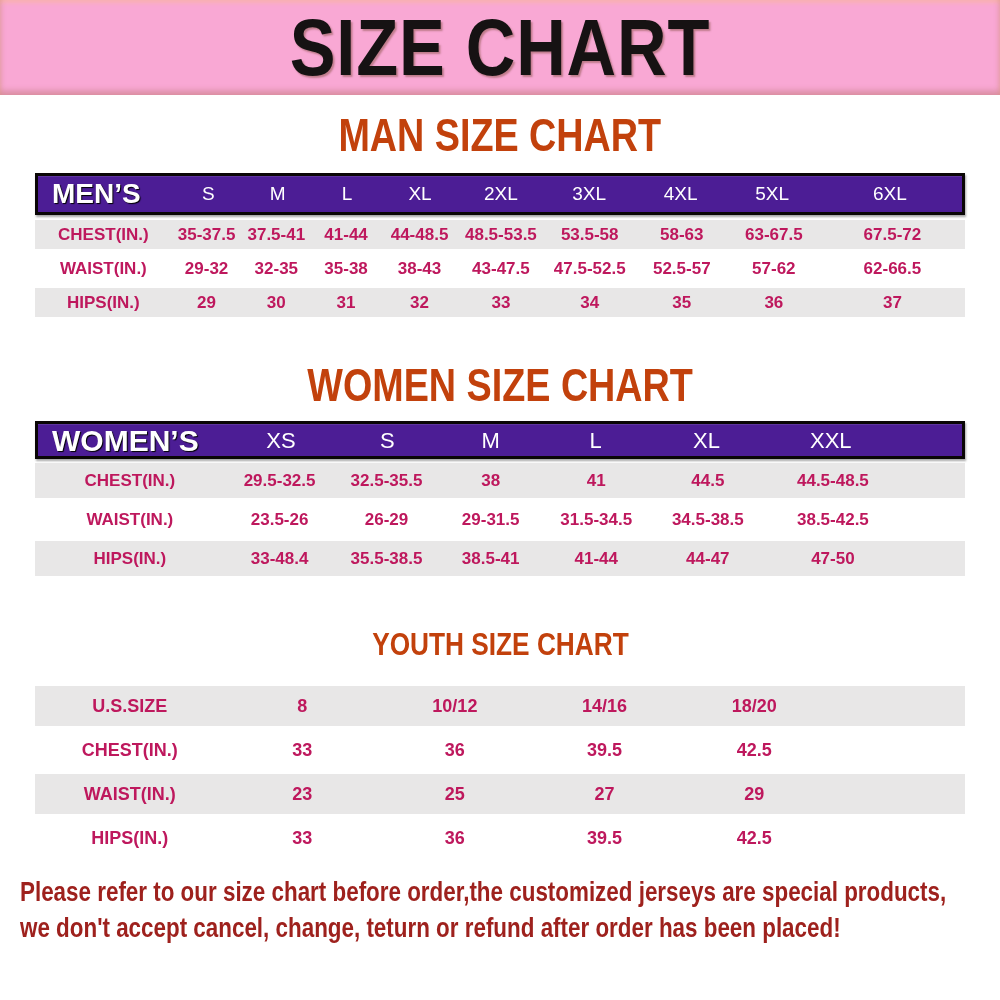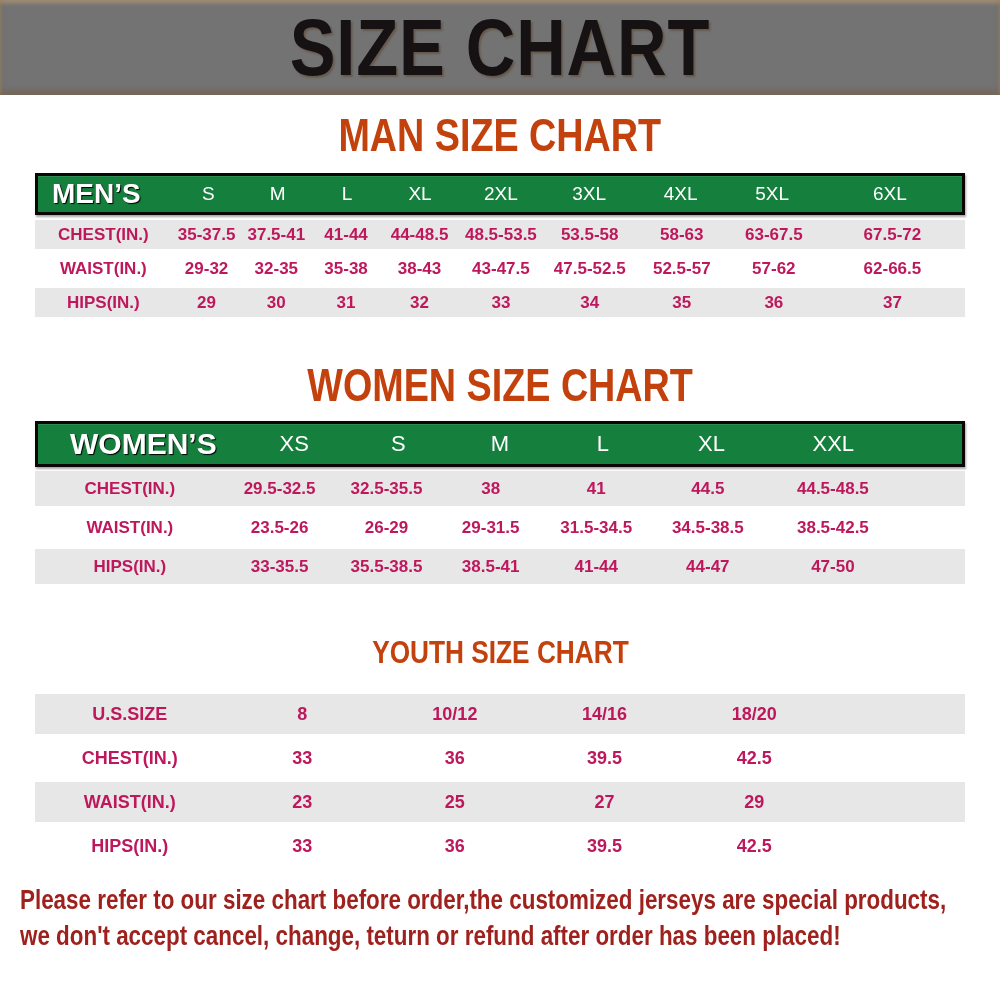--- a/index.html
+++ b/index.html
@@ -7,21 +7,21 @@
     padding: 0;
     background: #ffffff;
     width: 1000px;
     height: 1000px;
     overflow: hidden;
     font-family: "Liberation Sans", sans-serif;
   }
   .banner {
     width: 1000px;
     height: 95px;
-    background: #737373;
+    background: #f9a8d4;
     display: flex;
     align-items: center;
     justify-content: center;
     box-shadow: inset 0 -4px 6px rgba(120,60,0,0.25), inset 0 3px 4px rgba(255,200,120,0.35);
   }
   .banner-title {
     font-size: 78px;
     font-weight: bold;
     color: #161213;
     line-height: 95px;
@@ -46,21 +46,21 @@
   .st-youth { margin-top: 44px; font-size: 32px; line-height: 48px; }
 
   .sizetable { width: 930px; margin: 0 auto; }
   .mt-men   { margin-top: 14px; }
   .mt-women { margin-top: 12px; }
   .mt-youth { margin-top: 18px; }
 
   .thead {
     display: grid;
     align-items: center;
-    background: #15803d;
+    background: #4c1d95;
     border: 3px solid #0a0606;
     box-sizing: border-box;
     color: #ffffff;
     box-shadow: inset 0 1px 0 rgba(255,255,255,0.10), 1px 2px 2px rgba(0,0,0,0.35);
   }
   .trow {
     display: grid;
     align-items: center;
     color: #be185d;
     font-weight: bold;
@@ -78,21 +78,21 @@
   }
 
   .men-grid   { grid-template-columns: 14.7% 7.5% 7.5% 7.5% 8.3% 9.2% 9.9% 9.9% 9.9% 15.6%; }
   .women-grid { grid-template-columns: 20.4% 11.8% 11.2% 11.2% 11.5% 12.5% 14.4% 7%; }
   .youth-grid { grid-template-columns: 20.4% 16.7% 16.1% 16.1% 16.1% 14.6%; }
 
   .tbl-men   .thead { height: 42px; font-size: 19px; }
   .tbl-men   .thead .tlabel { font-size: 28px; }
   .tbl-men   .trow  { min-height: 29px; margin-top: 5px; font-size: 17px; }
 
-  .tbl-women .thead { height: 46px; font-size: 22px; padding-left: 18px; }
+  .tbl-women .thead { height: 38px; font-size: 22px; }
   .tbl-women .thead .tlabel { font-size: 30px; }
   .tbl-women .trow  { min-height: 35px; margin-top: 4px; font-size: 17px; }
 
   .tbl-youth .thead { height: 56px; font-size: 22px; }
   .tbl-youth .thead .tlabel { font-size: 30px; letter-spacing: 1px; }
   .tbl-youth .trow  { min-height: 40px; margin-top: 4px; font-size: 18px; }
 
   .note {
     margin: 16px 0 0 20px;
     color: #9e211d;
@@ -193,21 +193,21 @@
     <div class="cell">WAIST(IN.)</div>
     <div class="cell">23.5-26</div>
     <div class="cell">26-29</div>
     <div class="cell">29-31.5</div>
     <div class="cell">31.5-34.5</div>
     <div class="cell">34.5-38.5</div>
     <div class="cell">38.5-42.5</div>
   </div>
   <div class="trow gray women-grid">
     <div class="cell">HIPS(IN.)</div>
-    <div class="cell">33-35.5</div>
+    <div class="cell">33-48.4</div>
     <div class="cell">35.5-38.5</div>
     <div class="cell">38.5-41</div>
     <div class="cell">41-44</div>
     <div class="cell">44-47</div>
     <div class="cell">47-50</div>
   </div>
 </div>
 
 <div class="section-title st-youth">
   <span>YOUTH SIZE CHART</span>

